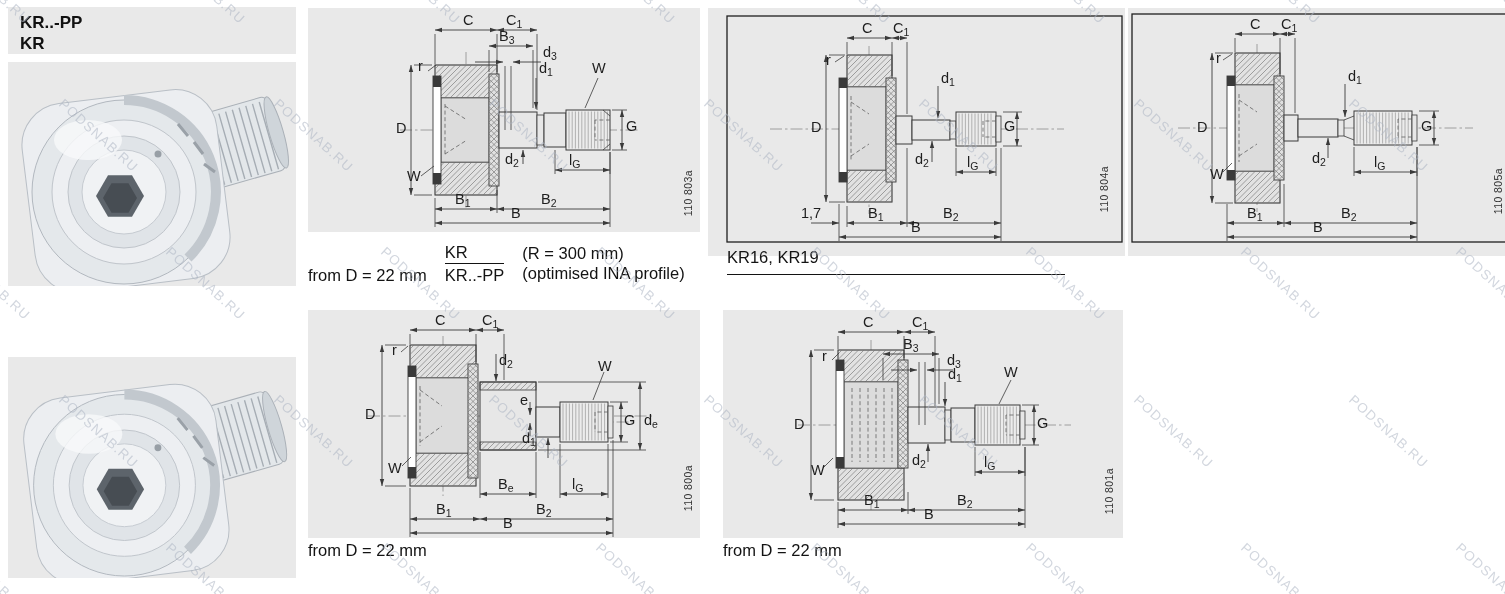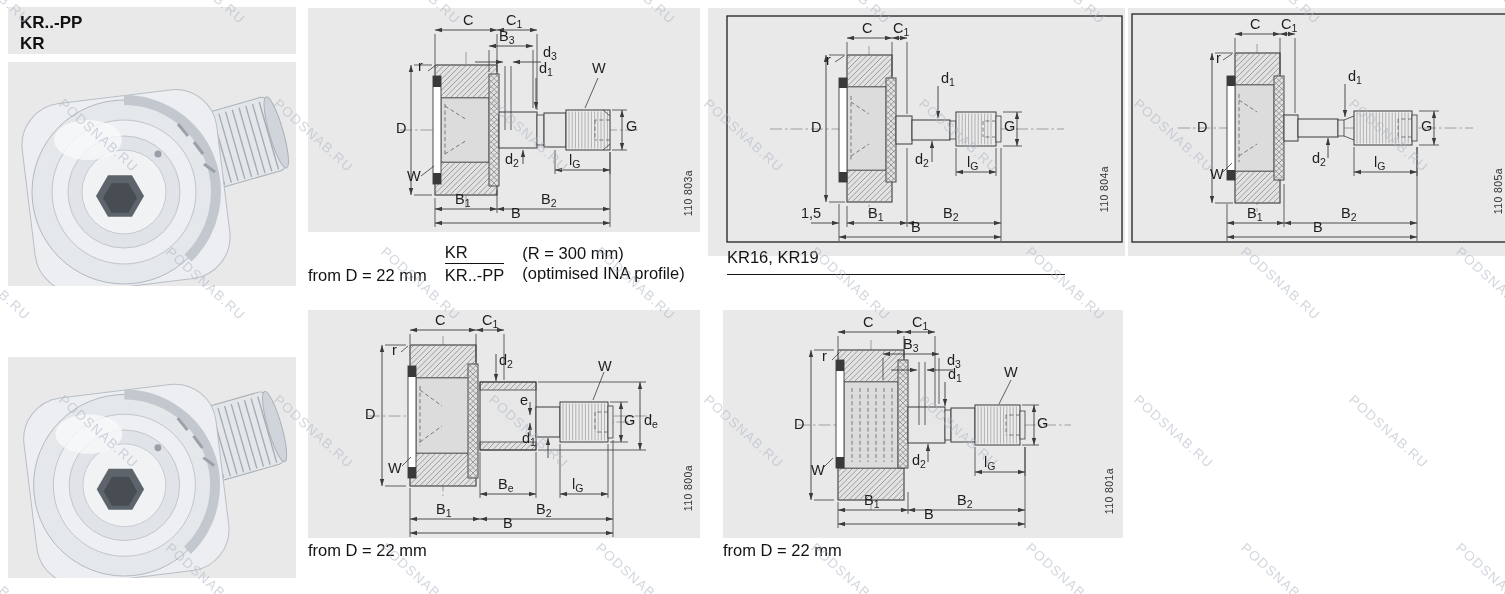--- a/index.html
+++ b/index.html
@@ -425,21 +425,21 @@
         <polygon points="131,229 138,231.2 138,226.8" fill="#3a3a3a"></polygon>
       </svg>
     <span class="lbl" style="left:154px;top:12px"><span>C</span></span>
     <span class="lbl" style="left:185px;top:12px"><span>C</span><sub>1</sub></span>
     <span class="lbl" style="left:118px;top:44px"><span>r</span></span>
     <span class="lbl" style="left:233px;top:62px"><span>d</span><sub>1</sub></span>
     <span class="lbl" style="left:103px;top:111px"><span>D</span></span>
     <span class="lbl" style="left:296px;top:110px"><span>G</span></span>
     <span class="lbl" style="left:207px;top:143px"><span>d</span><sub>2</sub></span>
     <span class="lbl" style="left:259px;top:146px"><span>l</span><sub>G</sub></span>
-    <span class="lbl" style="left:93px;top:197px"><span>1,5</span></span>
+    <span class="lbl" style="left:93px;top:197px"><span>1,7</span></span>
     <span class="lbl" style="left:160px;top:197px"><span>B</span><sub>1</sub></span>
     <span class="lbl" style="left:235px;top:197px"><span>B</span><sub>2</sub></span>
     <span class="lbl" style="left:203px;top:211px"><span>B</span></span>
     <span class="figcode" style="left:390px;top:158px">110 804a</span>
   </div>
 
   <div class="panel" style="left:1128px;top:8px;width:377px;height:248px">
     <svg class="draw" width="377" height="248" viewBox="0 0 377 248">
       <rect x="4" y="6" width="374" height="228" fill="none" stroke="#1f1f1f" stroke-width="1.3"></rect>
       <line class="cl" x1="50" y1="120" x2="345" y2="120"></line>

